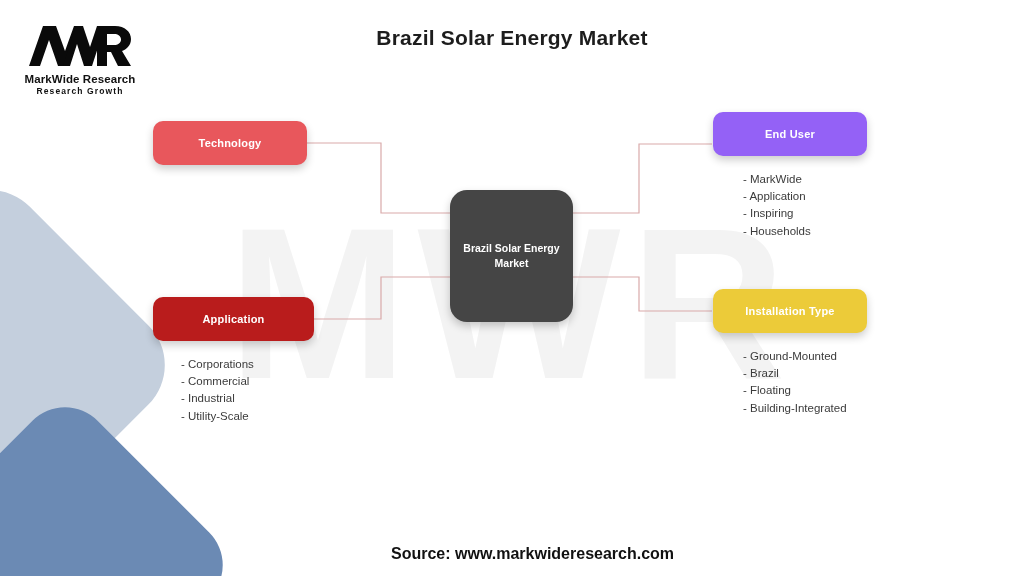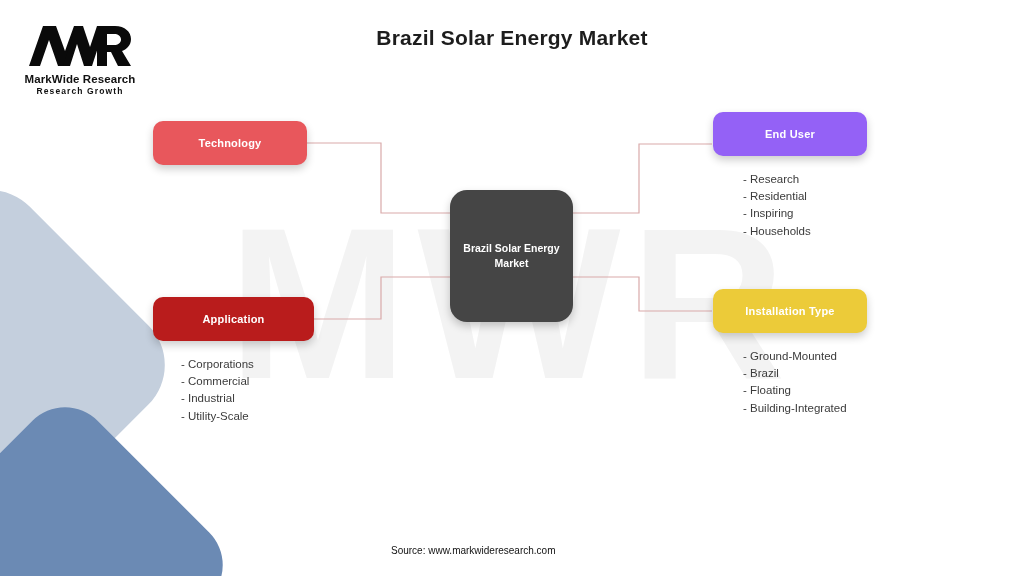--- a/index.html
+++ b/index.html
@@ -165,22 +165,22 @@
   .branch-installation { left: 713px; top: 289px; width: 154px; }
 
   .branch-enduser .branch-list,
   .branch-installation .branch-list { padding-left: 30px; }
 
   
   .footer-source {
     position: absolute;
     left: 391px;
     top: 545px;
-    font-size: 10px;
-    font-weight: normal;
+    font-size: 16px;
+    font-weight: bold;
     color: #111;
   }
   .footer-note {
     position: absolute;
     right: 21px;
     top: 549px;
     font-size: 10px;
     color: #1b1b1b;
     white-space: nowrap;
   }
@@ -244,22 +244,22 @@
       <li>- Industrial</li>
       <li>- Utility-Scale</li>
     </ul>
   </div>
 
   <div class="branch branch-enduser">
     <div class="pill" style="background: rgb(148, 97, 246);">
       <span class="pill-label">End User</span>
     </div>
     <ul class="branch-list">
-      <li>- Research</li>
-      <li>- Residential</li>
+      <li>- MarkWide</li>
+      <li>- Application</li>
       <li>- Inspiring</li>
       <li>- Households</li>
     </ul>
   </div>
 
   <div class="branch branch-installation">
     <div class="pill" style="background: rgb(236, 203, 57);">
       <span class="pill-label">Installation Type</span>
     </div>
     <ul class="branch-list">

